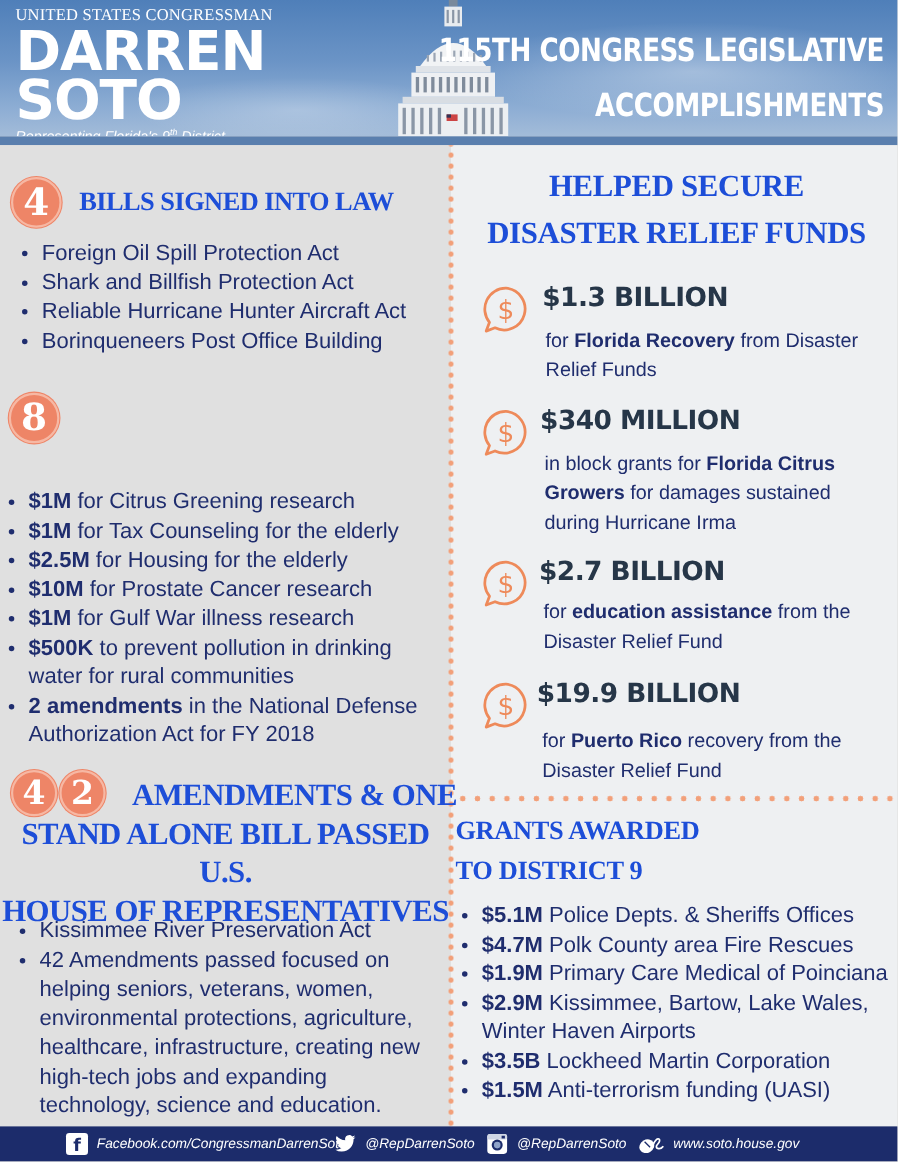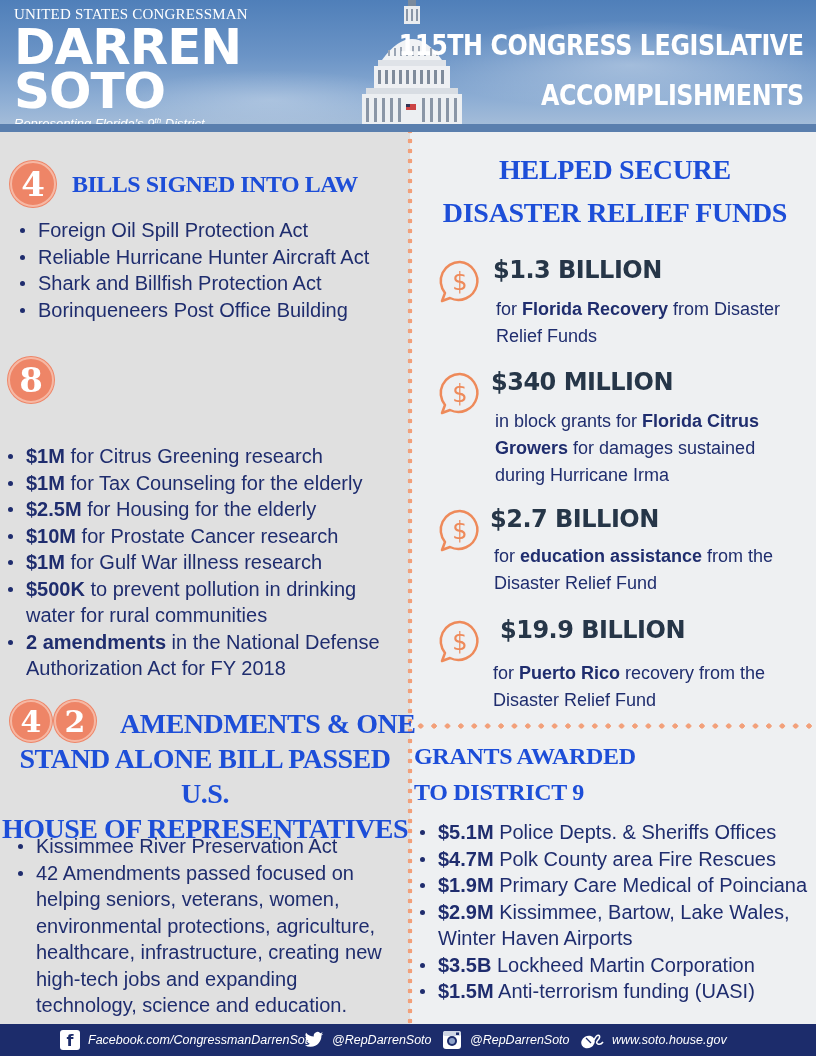--- a/index.html
+++ b/index.html
@@ -174,22 +174,22 @@
 <div class="h-dots"></div>
 
 <div class="sec-bills">
   <div class="row">
     <span class="num-badge">4</span>
     <span class="section-heading">BILLS SIGNED INTO LAW</span>
   </div>
 </div>
 <ul class="blist bills-list">
   <li>Foreign Oil Spill Protection Act</li>
+  <li>Shark and Billfish Protection Act</li>
   <li>Reliable Hurricane Hunter Aircraft Act</li>
-  <li>Shark and Billfish Protection Act</li>
   <li>Borinqueneers Post Office Building</li>
 </ul>
 
 <div class="sec-amend">
   <div class="row">
     <span class="num-badge" style="margin-top:2px">8</span>
   </div>
 </div>
 <ul class="blist amend-list">
   <li><b>$1M</b><span> for Citrus Greening research</span></li>
@@ -247,21 +247,21 @@
   </svg>
   <div class="amount" style="left:54px">$2.7 BILLION</div>
   <div class="desc" style="left:58px;top:36px"><span>for </span><b>education assistance</b><span> from the Disaster Relief Fund</span></div>
 </div>
 
 <div class="fund" style="top:618px">
   <svg class="icon" viewBox="0 0 48 48">
     <path d="M24 4 A19 19 0 1 1 14 40 L6 43 L9 35 A19 19 0 0 1 24 4 Z" fill="none" stroke="#ee8a5a" stroke-width="2.5" stroke-linejoin="round"></path>
     <text x="24" y="32" text-anchor="middle" font-family="DejaVu Sans, sans-serif" font-size="24" fill="#ee8a5a">$</text>
   </svg>
-  <div class="amount" style="left:64px">$19.9 BILLION</div>
+  <div class="amount" style="left:52px">$19.9 BILLION</div>
   <div class="desc" style="left:57px;top:42px"><span>for </span><b>Puerto Rico</b><span> recovery from the Disaster Relief Fund</span></div>
 </div>
 
 <div class="grants-title section-heading">
   <div>GRANTS AWARDED</div>
   <div>TO DISTRICT 9</div>
 </div>
 <ul class="blist grants-list">
   <li><b>$5.1M</b><span> Police Depts. &amp; Sheriffs Offices</span></li>
   <li><b>$4.7M</b><span> Polk County area Fire Rescues</span></li>

